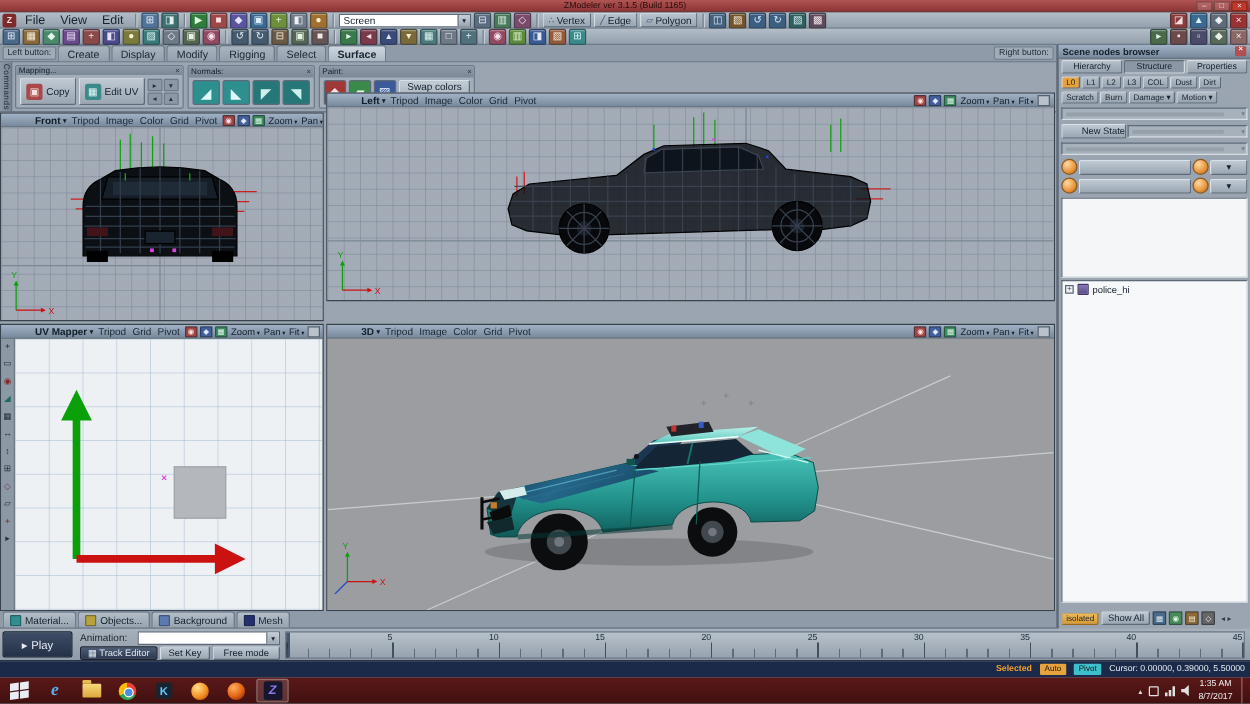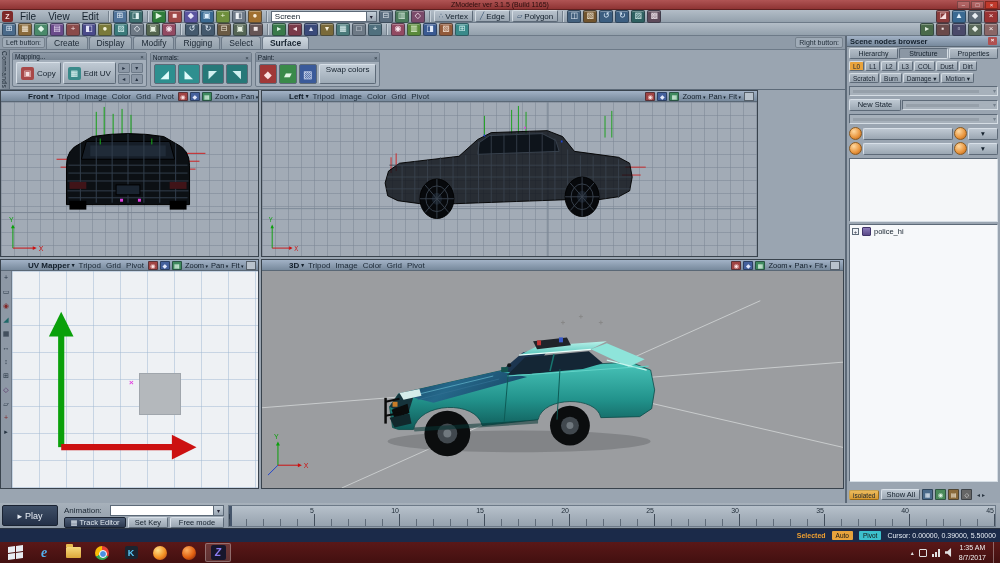--- a/index.html
+++ b/index.html
@@ -43,21 +43,21 @@
 .pbtn{display:flex;align-items:center;gap:3px;height:22px;padding:0 4px;background:linear-gradient(#bfc9d3,#9aa6b2);border:1px solid;border-color:#d8e0e8 #5d6a78 #5d6a78 #d8e0e8;border-radius:2px;font-size:8px;white-space:nowrap;}
 .pico{width:13px;height:13px;border-radius:2px;display:flex;align-items:center;justify-content:center;font-size:8px;}
 .micro-grid{display:grid;grid-template-columns:12px 12px;gap:1px;}
 .micro{width:12px;height:10px;font-size:6px;display:flex;align-items:center;justify-content:center;border:1px solid #6d7a88;border-radius:1px;}
 .nicon{width:22px;height:20px;border:1px solid #5d6a78;border-radius:2px;display:flex;align-items:center;justify-content:center;font-size:11px;}
 .paint-ico{width:18px;height:20px;border:1px solid #5d6a78;border-radius:2px;display:flex;align-items:center;justify-content:center;font-size:10px;}
 .swapbtn{height:20px;padding:0 6px;font-size:8px;background:linear-gradient(#c2ccd6,#9daab6);border:1px solid;border-color:#d8e0e8 #5d6a78 #5d6a78 #d8e0e8;border-radius:2px;white-space:nowrap;}
 
 .viewport{position:absolute;border:1px solid #39434d;background:#a2abb6;}
 #vp-front{left:0;top:90px;width:259px;height:167px;}
-#vp-left{left:261px;top:90px;width:497px;height:167px;}
+#vp-left{left:261px;top:74px;width:583px;height:167px;}
 #vp-uv{left:0;top:259px;width:259px;height:230px;}
 #vp-3d{left:261px;top:259px;width:583px;height:230px;}
 .vp-head{height:11px;background:linear-gradient(#a2b2c6,#77899c);display:flex;align-items:center;gap:4px;padding:0 3px;font-size:8px;color:#121e2a;border-bottom:1px solid #5a6876;}
 .vp-title{font-weight:bold;display:flex;align-items:center;gap:2px;white-space:nowrap;padding-left:24px;}
 .vp-title::after{content:"▾";font-size:5.5px;}
 .vp-menu{display:flex;gap:5px;}
 .vp-menu span{color:#1a2734;white-space:nowrap;}
 .vp-right{margin-left:auto;display:flex;align-items:center;gap:3px;}
 .vp-mini{width:10px;height:9px;border-radius:1px;font-size:6px;display:flex;align-items:center;justify-content:center;border:1px solid rgba(20,30,40,.5);}
 .vp-ctrl{font-size:7.5px;white-space:nowrap;}
@@ -668,20 +668,38 @@
           <line x1="16" y1="196" x2="38" y2="196" stroke="#cc1111"></line>
           <path d="M40,196 l-4,-2 l0,4 Z" fill="#cc1111"></path>
           <line x1="16" y1="196" x2="6" y2="206" stroke="#2244cc"></line>
           <text x="12" y="170" fill="#0aa00a">Y</text>
           <text x="42" y="199" fill="#cc1111">X</text>
         </g>
       </svg>
     </div>
   </div>
 
+  <div class="docktabs">
+    <span class="dtab">
+      <span class="dico" style="background:#2e8f8f;"></span>
+      <span>Material...</span>
+    </span>
+    <span class="dtab">
+      <span class="dico" style="background:#b8a23c;"></span>
+      <span>Objects...</span>
+    </span>
+    <span class="dtab">
+      <span class="dico" style="background:#5a7ab0;"></span>
+      <span>Background</span>
+    </span>
+    <span class="dtab">
+      <span class="dico" style="background:#24306e;"></span>
+      <span>Mesh</span>
+    </span>
+  </div>
 
   <aside class="rpanel">
     <div class="rp-title">
       <span>Scene nodes browser</span>
       <span class="rp-x">×</span>
     </div>
     <div class="rp-row">
       <span class="rp-tab">Hierarchy</span>
       <span class="rp-tab active">Structure</span>
       <span class="rp-tab">Properties</span>
@@ -698,21 +716,21 @@
     <div class="rp-row">
         <span class="chip">Scratch</span>
         <span class="chip">Burn</span>
         <span class="chip">Damage ▾</span>
         <span class="chip">Motion ▾</span>
       </div>
     <div class="rp-combo">
         <span class="ghost"></span>
       </div>
     <div class="rp-row">
-      <span class="btn btn-sm" style="width:52px;height:12px;">New State</span>
+      <span class="btn btn-sm" style="width:52px;height:12px;text-align:right;">New State</span>
       <span class="rp-combo" style="flex:1;margin:0;">
           <span class="ghost"></span>
         </span>
     </div>
     <div class="rp-combo">
         <span class="ghost"></span>
       </div>
     <div class="rp-row">
       <span class="fruit"></span>
       <span class="btn blankbtn" style="flex:1;"></span>

